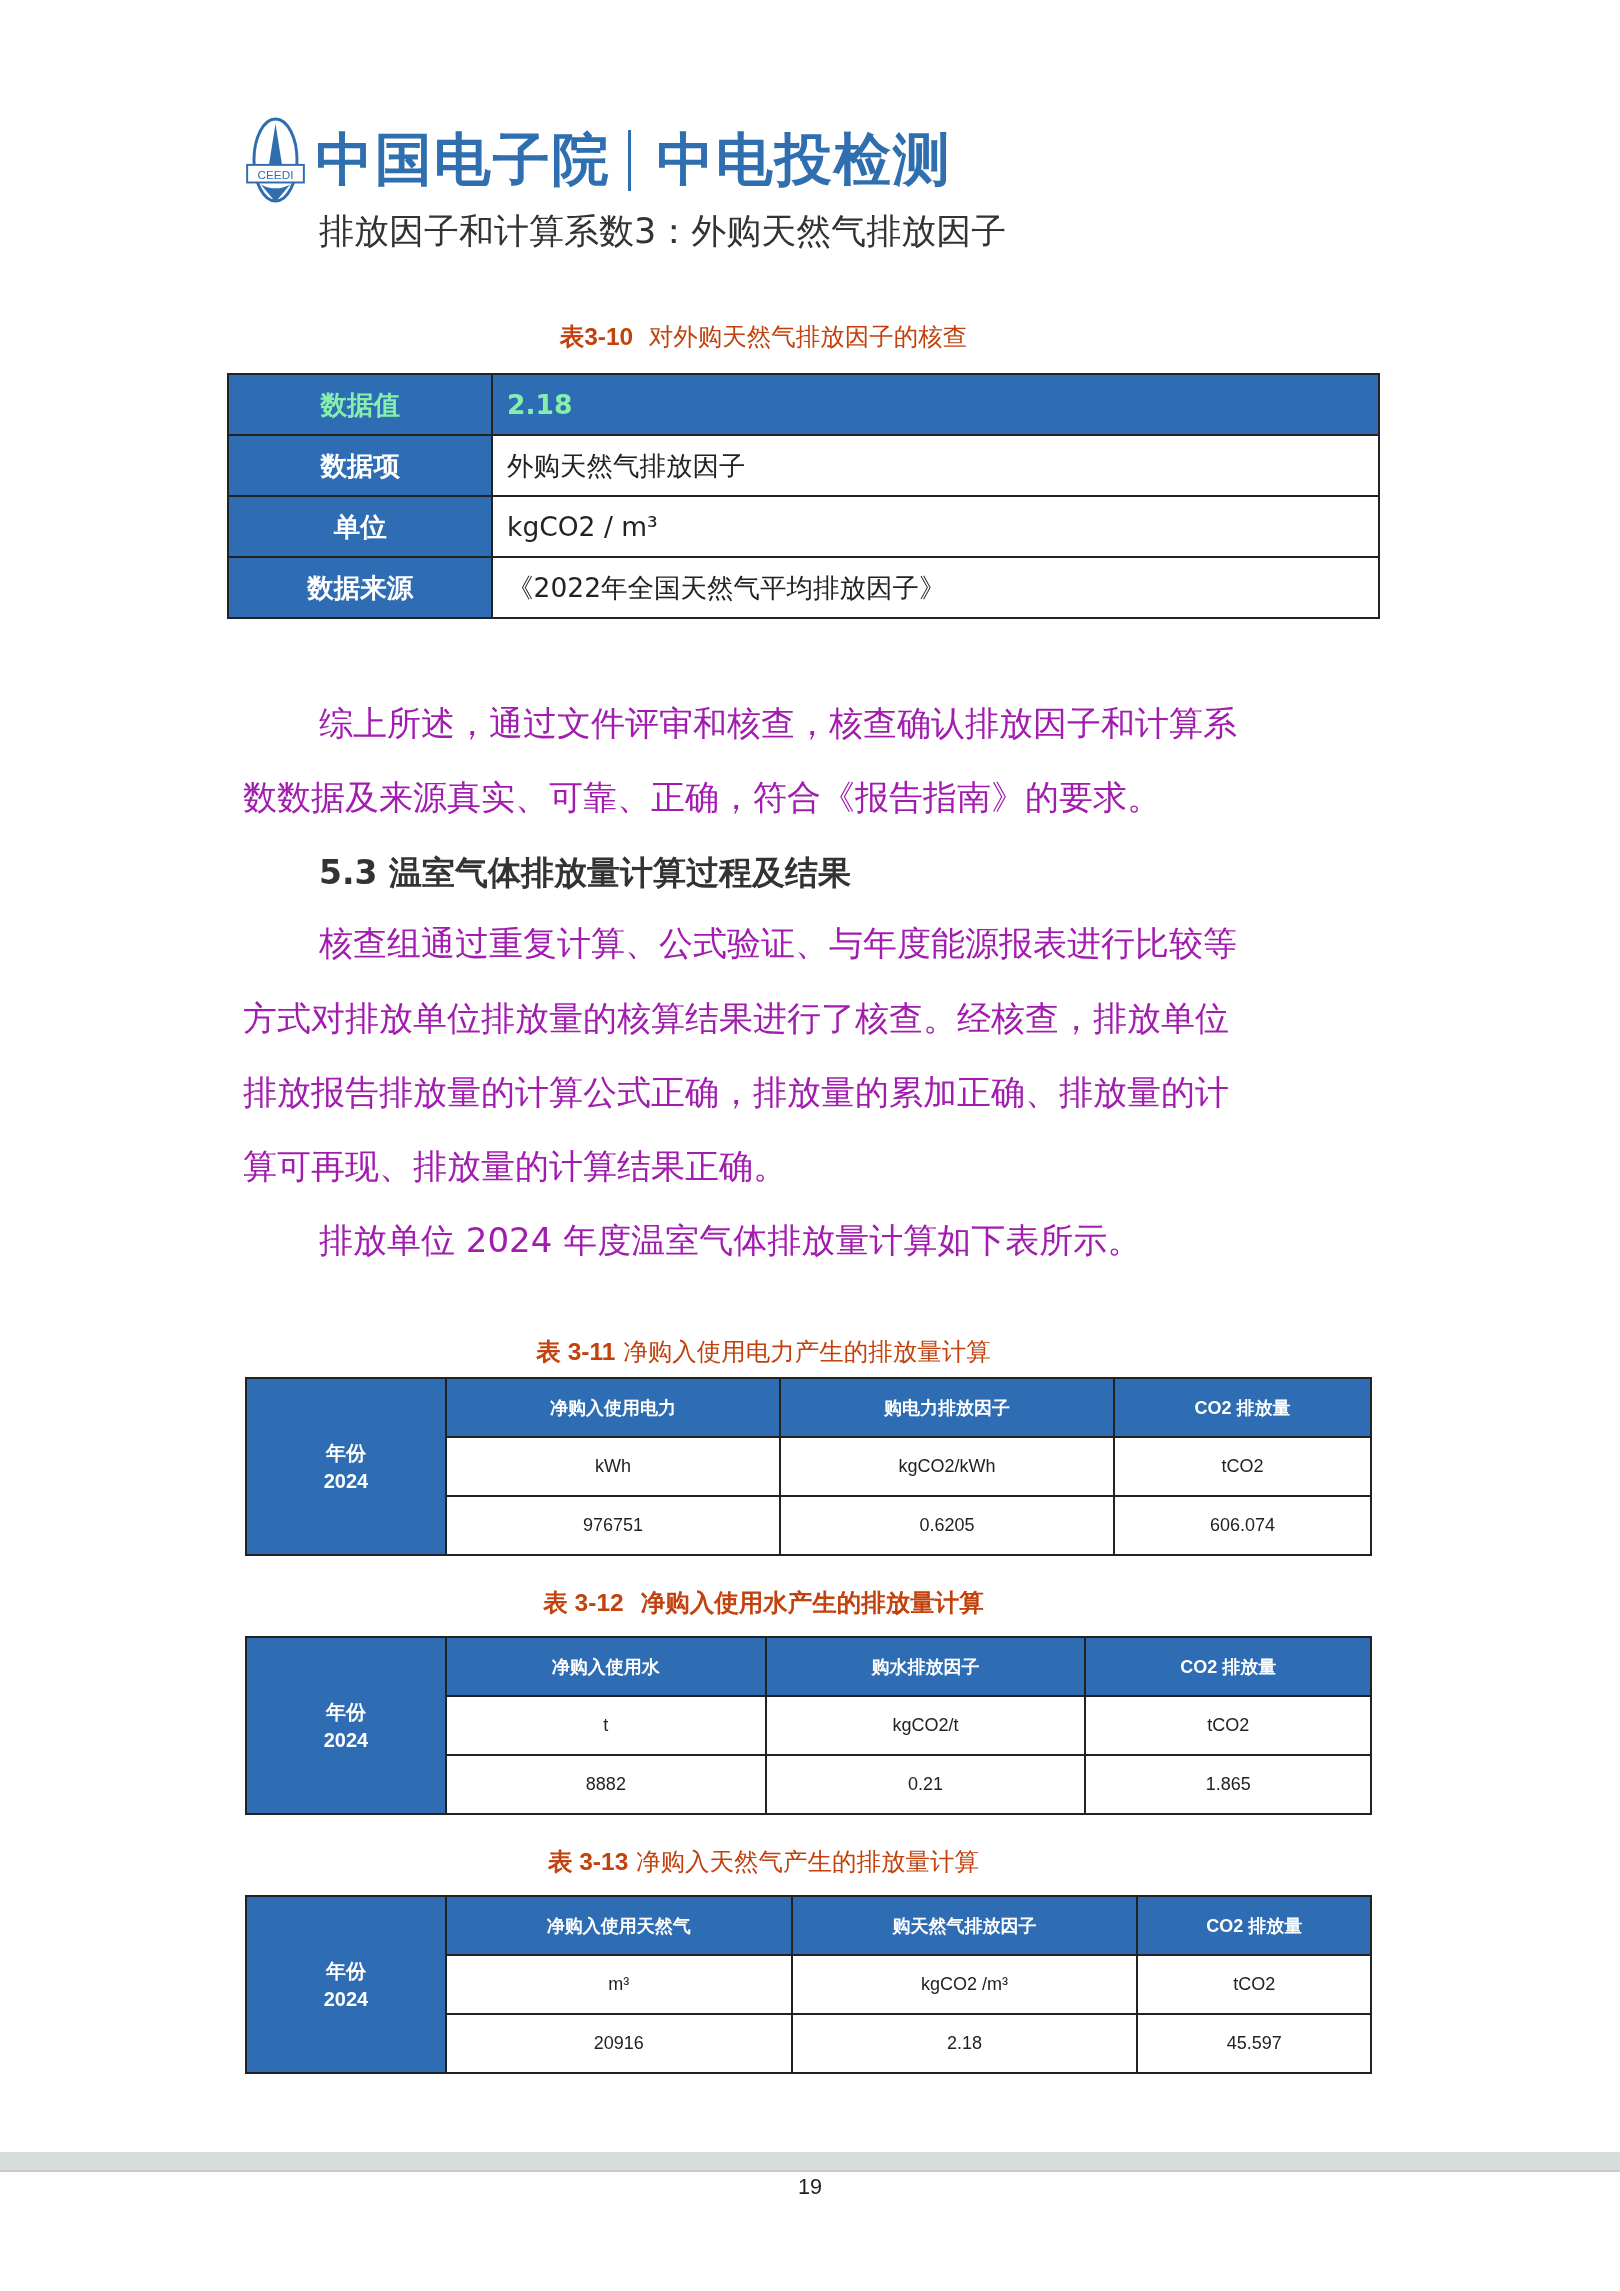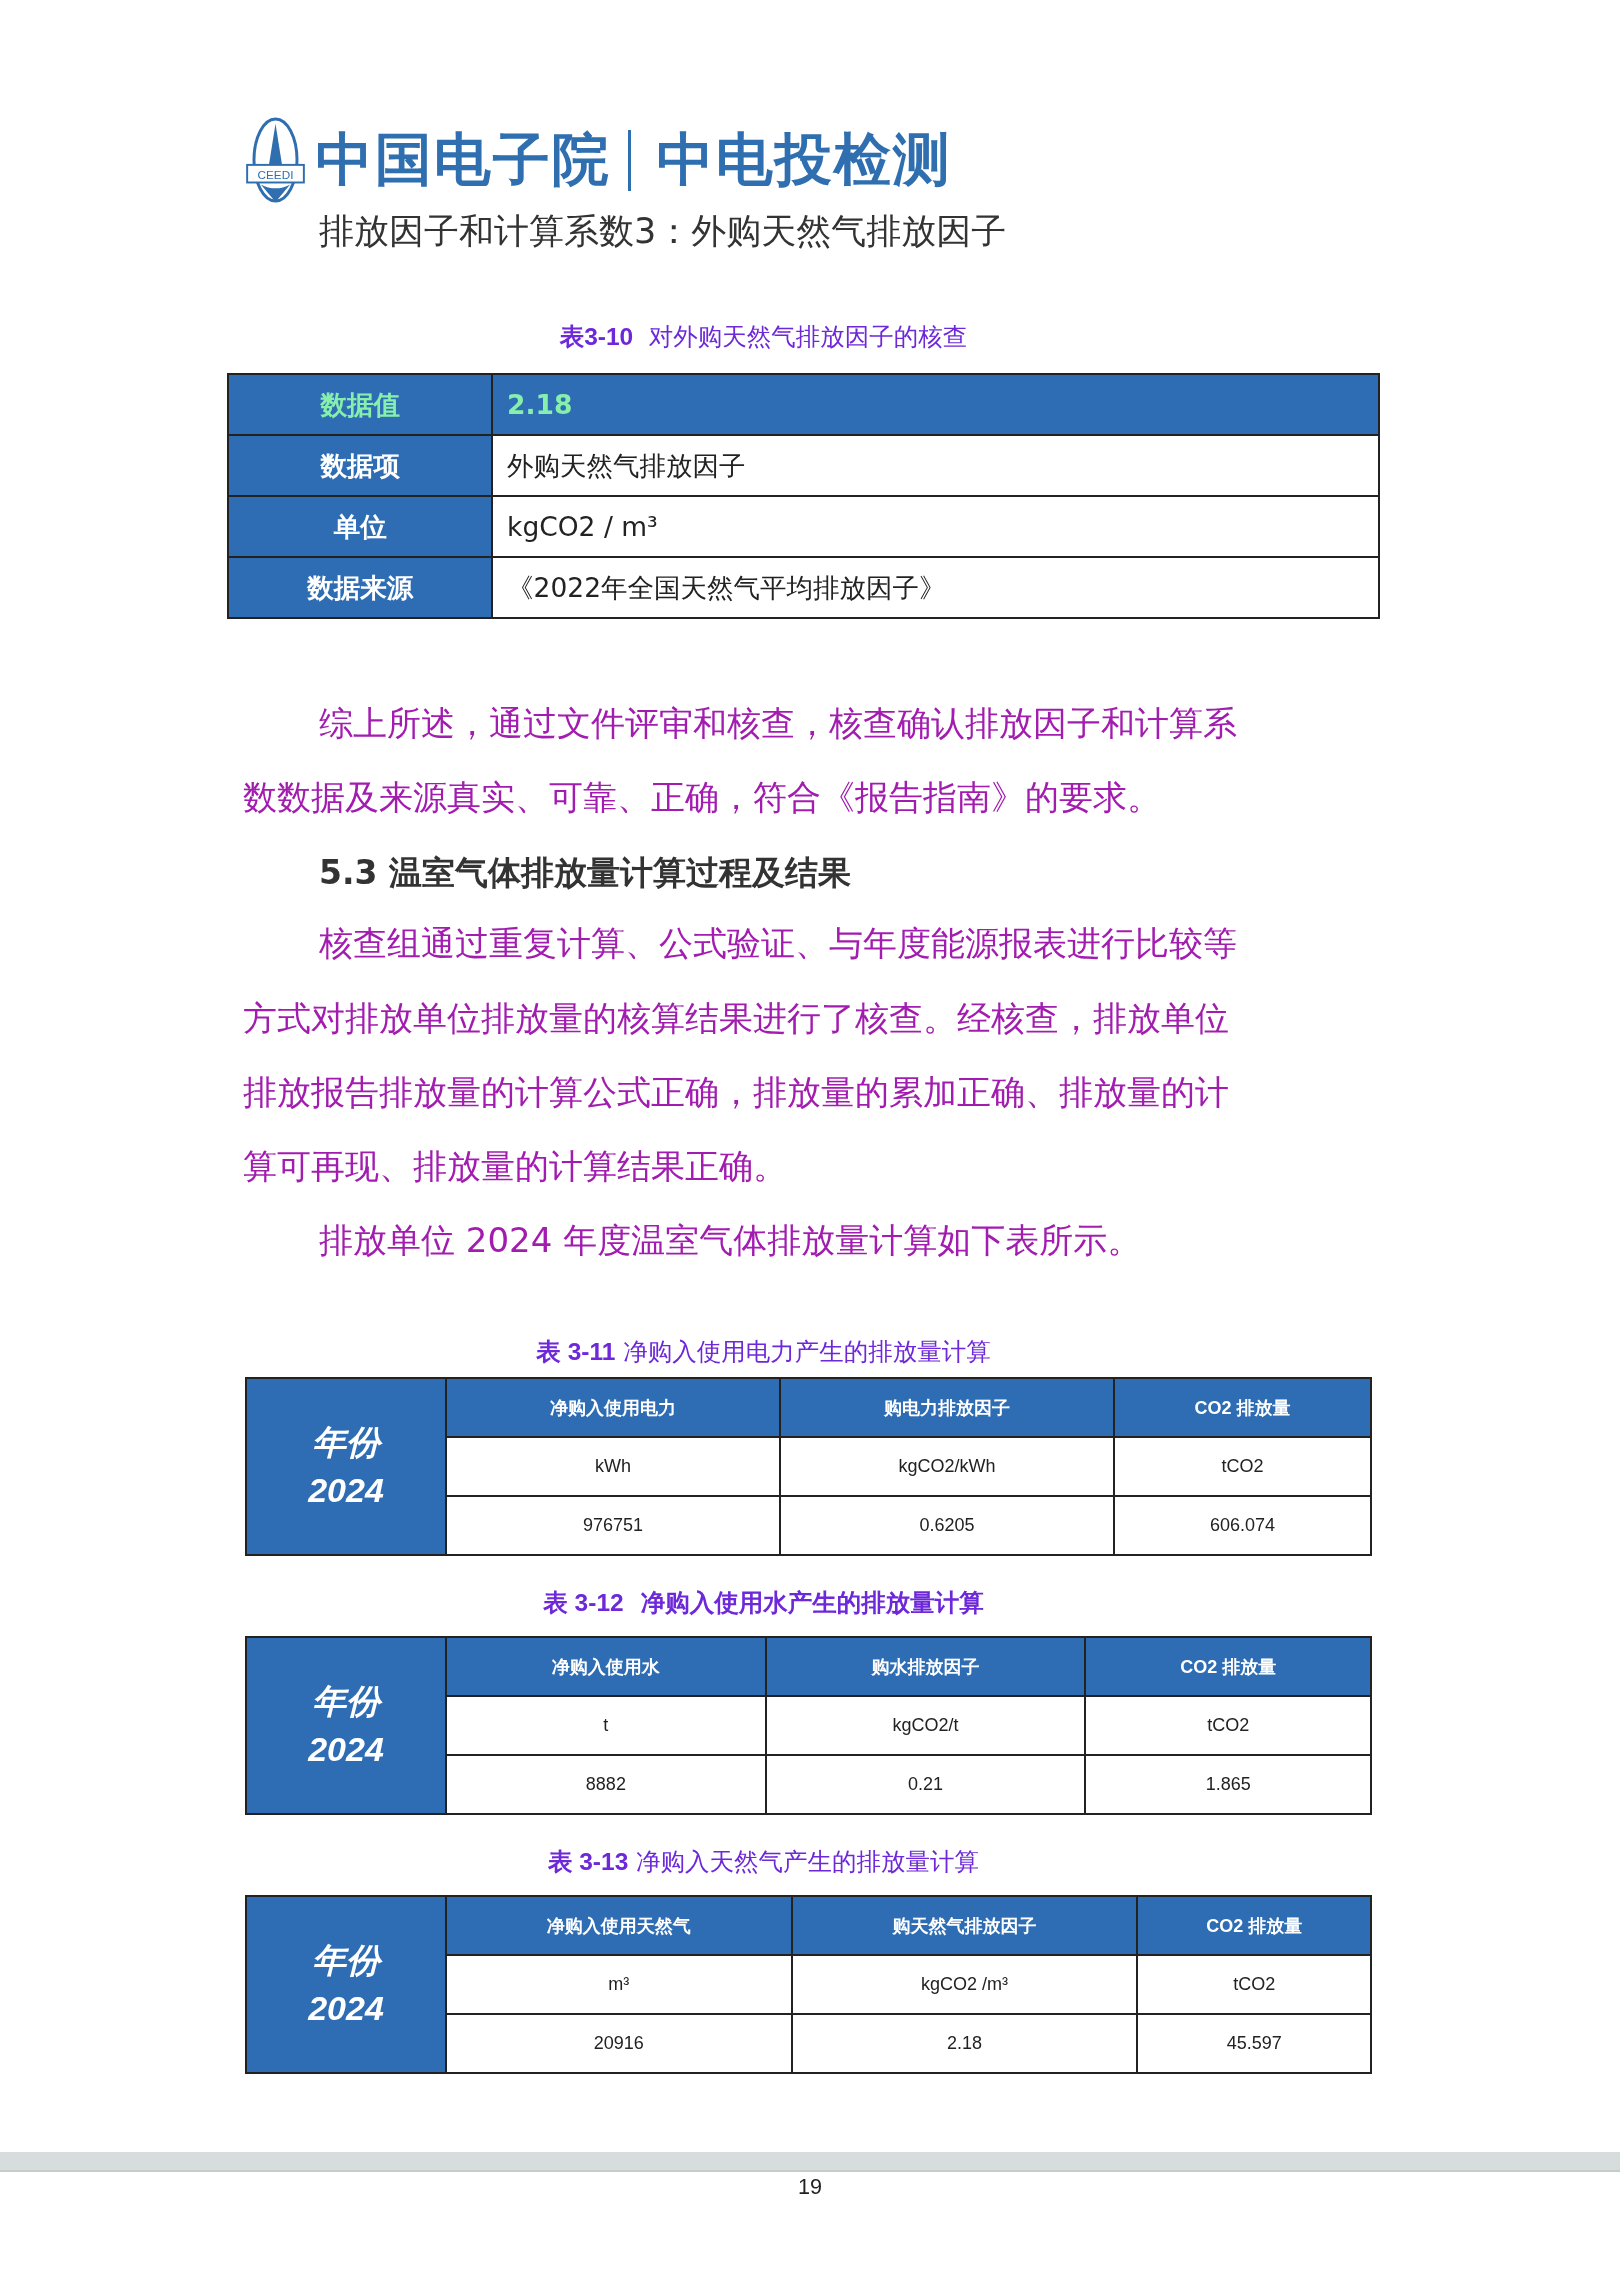--- a/index.html
+++ b/index.html
@@ -4,33 +4,33 @@
 <style>
   html, body { margin:0; padding:0; }
   body { width:1620px; height:2292px; background:#fff; position:relative; overflow:hidden;
          font-family:"DejaVu Sans","Liberation Sans",sans-serif; color:#222; }
   .abs { position:absolute; }
   .logo { left:243px; top:116px; height:88px; display:flex; align-items:center; }
   .logo-mark { width:65px; height:88px; position:relative; }
   .logo-text { font-size:57px; font-weight:bold; color:#2f6fb0; letter-spacing:2px; margin-left:7.8px; }
   .logo-sep { width:2.9px; height:61px; background:#2f6fb0; margin:0 17.6px; }
   .sec-title { left:319px; top:208px; font-size:35px; color:#333; }
-  .caption { font-size:24.5px; color:#6d28d9; width:1527px; text-align:center; left:0; }
+  .caption { font-size:24.5px; color:#c2410c; width:1527px; text-align:center; left:0; }
   .caption b { font-family:"Liberation Sans",sans-serif; }
   table { border-collapse:collapse; position:absolute; }
   .t1 { left:227px; top:373px; width:1153px; }
   .t1 td { border:2px solid #222; font-size:26.5px; height:59px; padding:0 13.7px; }
   .t1 td.h { background:#2e6db4; color:#fff; font-weight:bold; text-align:center; width:235px; }
   .t1 tr.first td { background:#2e6db4; color:#86efac; font-weight:bold; }
   .para { left:243px; font-size:34px; color:#a21caf; line-height:1; }
   .ind { left:319px; }
   .heading { left:319px; top:851px; font-size:33px; font-weight:bold; color:#333; }
   .calc { left:245px; width:1127px; }
   .calc td { border:2px solid #222; font-size:18px; text-align:center; height:55px; font-family:"Liberation Sans",sans-serif; }
-  .calc td.year { background:#2e6db4; color:#fff; font-weight:bold; width:196px; line-height:1.4; font-size:34px;font-style:italic; }
+  .calc td.year { background:#2e6db4; color:#fff; font-weight:bold; width:196px; line-height:1.4; font-size:20px; }
   .calc td.hd { background:#2e6db4; color:#fff; font-weight:bold; }
   .footer-bar { left:0; top:2152px; width:1620px; height:17.6px; background:#d7dcdc; border-bottom:2px solid #c6cccc; }
   .page-num { left:0; width:1620px; text-align:center; top:2174px; font-size:21.6px; font-family:"Liberation Sans",sans-serif; }
 </style>
 </head>
 <body>
 
 <div class="abs logo">
   <div class="logo-mark">
     <svg width="65" height="88" viewBox="0 0 66 90">

